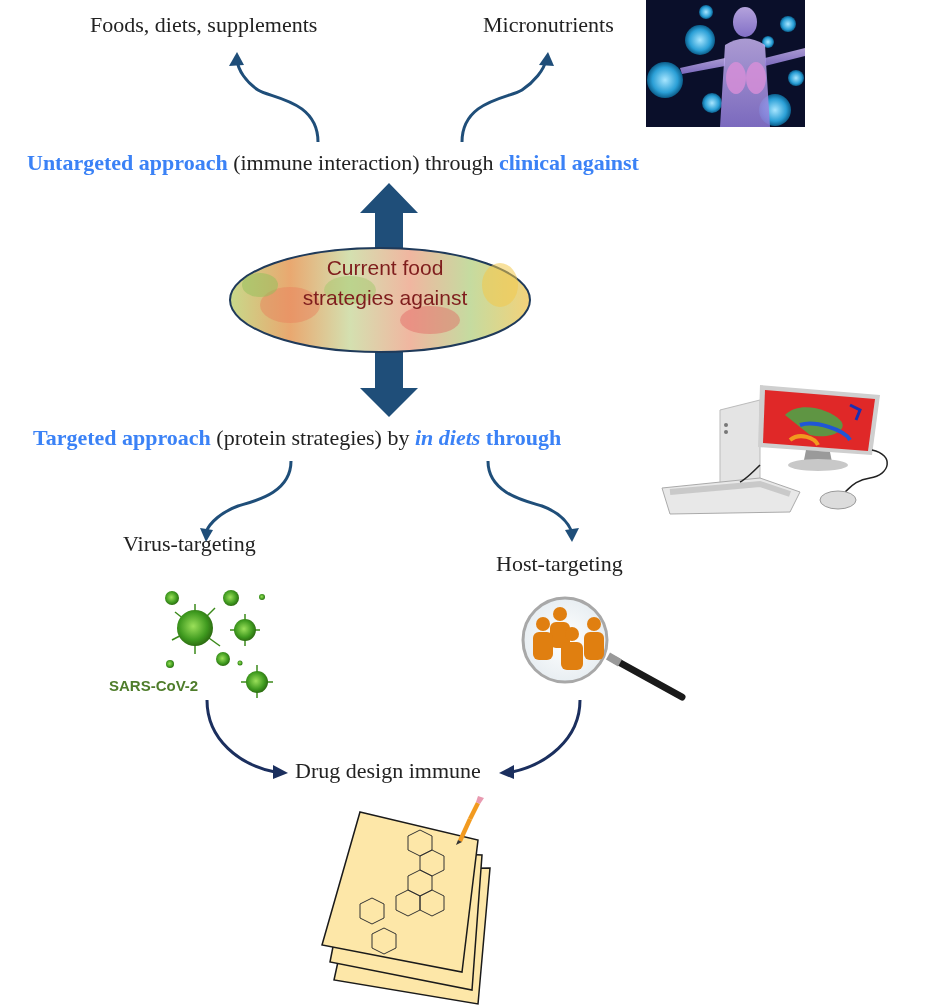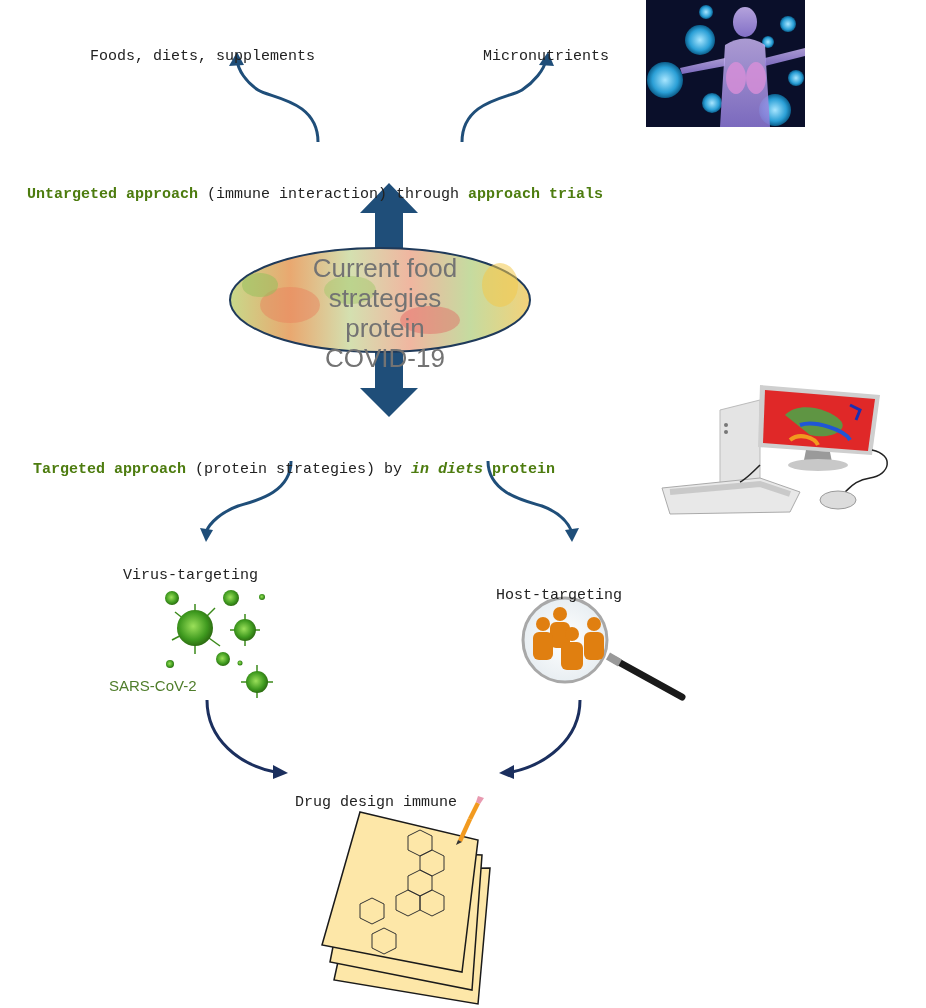--- a/index.html
+++ b/index.html
@@ -1,25 +1,25 @@
 <!DOCTYPE html>
 <html><head>
 <meta charset="utf-8">
 <style>
   html, body { margin:0; padding:0; background:#ffffff; }
   body { width:926px; height:1008px; position:relative; overflow:hidden;
          font-family:"Liberation Sans", "DejaVu Sans", sans-serif; color:#111; }
   .abs { position:absolute; }
-  .txt { font-size:15px; white-space:nowrap; font-family:Liberation Mono, monospace;margin-top:36px; }
+  .txt { font-size:22px; white-space:nowrap; font-family:Liberation Serif, serif; }
   .light { font-weight:normal; color:#222; }
-  .bold { font-weight:bold; color:#4d7c0f; }
+  .bold { font-weight:bold; color:#3b82f6; }
   .ital { font-style:italic; }
   #overlay { position:absolute; left:0; top:0; }
-  .sars { color:#4f7d2b; font-weight:normal; font-size:15px; }
-  .ellipse-text { font-size:26px; color:#737373; text-align:center; line-height:30px; }
+  .sars { color:#4f7d2b; font-weight:bold; font-size:15px; }
+  .ellipse-text { font-size:21px; color:#7f1d1d; text-align:center; line-height:30px; }
 </style>
 </head>
 <body>
 
 <svg id="overlay" width="926" height="1008" viewBox="0 0 926 1008">
   <defs>
     <linearGradient id="foodGrad" x1="0" y1="0" x2="1" y2="0">
       <stop offset="0" stop-color="#c8d98a"></stop>
       <stop offset="0.2" stop-color="#e9a870"></stop>
       <stop offset="0.4" stop-color="#d4e0b0"></stop>
@@ -186,31 +186,30 @@
     <polygon points="468,818 476,802 480,804 472,820" fill="#f29a1f"></polygon>
     <polygon points="476,802 478,796 484,798 480,804" fill="#e89ab0"></polygon>
     <polygon points="456,845 458,840 462,842" fill="#333"></polygon>
   </g>
 </svg>
 
 <div class="abs txt light" style="left:90px; top:12px;">Foods, diets, supplements</div>
 <div class="abs txt light" style="left:483px; top:12px;">Micronutrients</div>
 
 <div class="abs txt" style="left:27px; top:150px;">
-  <span class="bold">Untargeted approach</span><span class="light"> (immune interaction) through </span><span class="bold">approach trials</span>
+  <span class="bold">Untargeted approach</span><span class="light"> (immune interaction) through </span><span class="bold">clinical against</span>
 </div>
 
 <div class="abs ellipse-text" style="left:290px; top:253px; width:190px;">
   <div>Current food</div>
-  <div>strategies protein</div>
-  <div>COVID-19</div>
+  <div>strategies against</div>
 </div>
 
 <div class="abs txt" style="left:33px; top:425px;">
-  <span class="bold">Targeted approach</span><span class="light"> (protein strategies) by </span><span class="bold ital">in diets</span><span class="bold"> protein</span>
+  <span class="bold">Targeted approach</span><span class="light"> (protein strategies) by </span><span class="bold ital">in diets</span><span class="bold"> through</span>
 </div>
 
 <div class="abs txt light" style="left:123px; top:531px;">Virus-targeting</div>
 <div class="abs txt light" style="left:496px; top:551px;">Host-targeting</div>
 
 <div class="abs sars" style="left:109px; top:677px;">SARS-CoV-2</div>
 
 <div class="abs txt light" style="left:295px; top:758px;">Drug design immune</div>
 
 </body></html>

